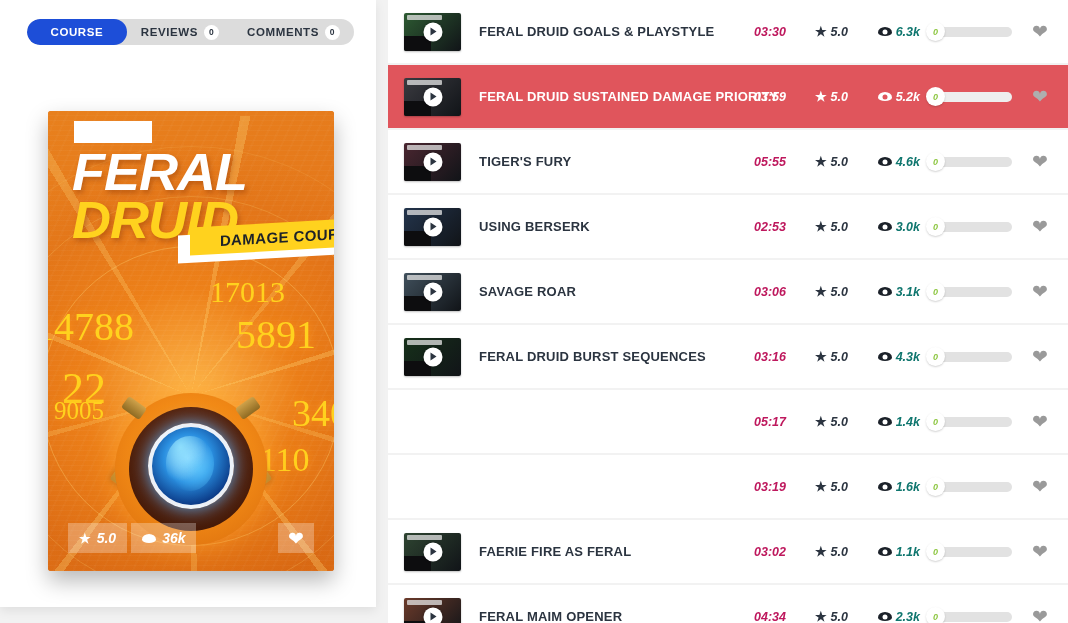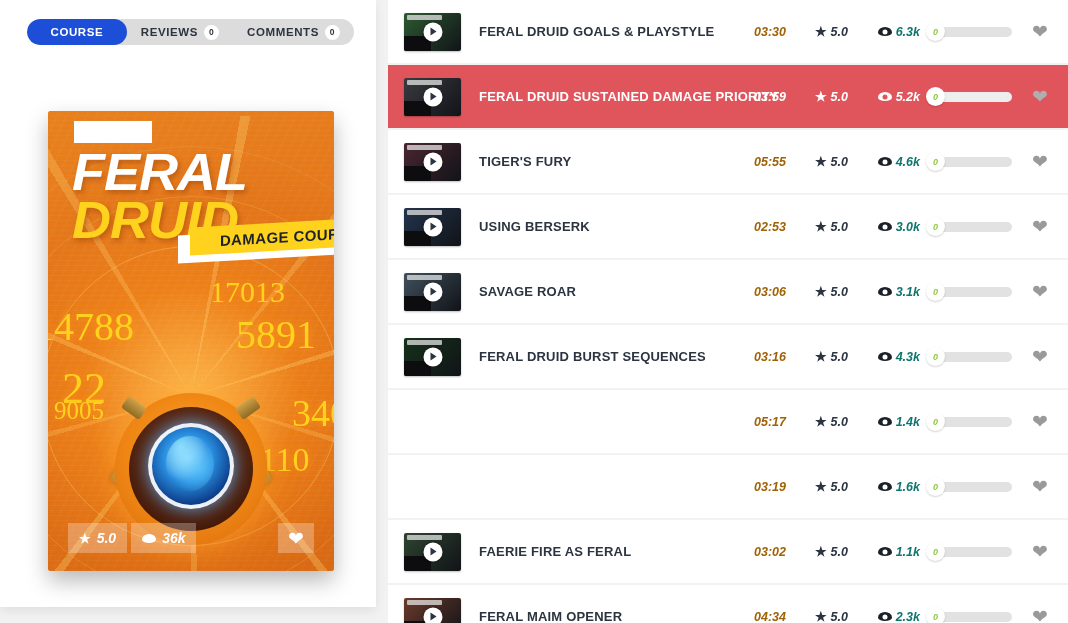--- a/index.html
+++ b/index.html
@@ -295,21 +295,21 @@
   }
   .selected .row-title { color: #ffffff; }
 
   .row-meta {
     position: absolute; right: 0; top: 0; height: 100%;
     display: flex; align-items: center;
   }
   .m-duration {
     width: 62px; text-align: right;
     font-style: italic; font-weight: bold; font-size: 12.5px;
-    color: #a16207;
+    color: #be185d;
   }
   .m-rating {
     width: 62px; text-align: right;
     font-style: italic; font-weight: bold; font-size: 12.5px;
     color: #2b3440;
     display: flex; align-items: center; justify-content: flex-end; gap: 4px;
   }
   .m-views {
     width: 72px; text-align: right;
     font-style: italic; font-weight: bold; font-size: 12.5px;

